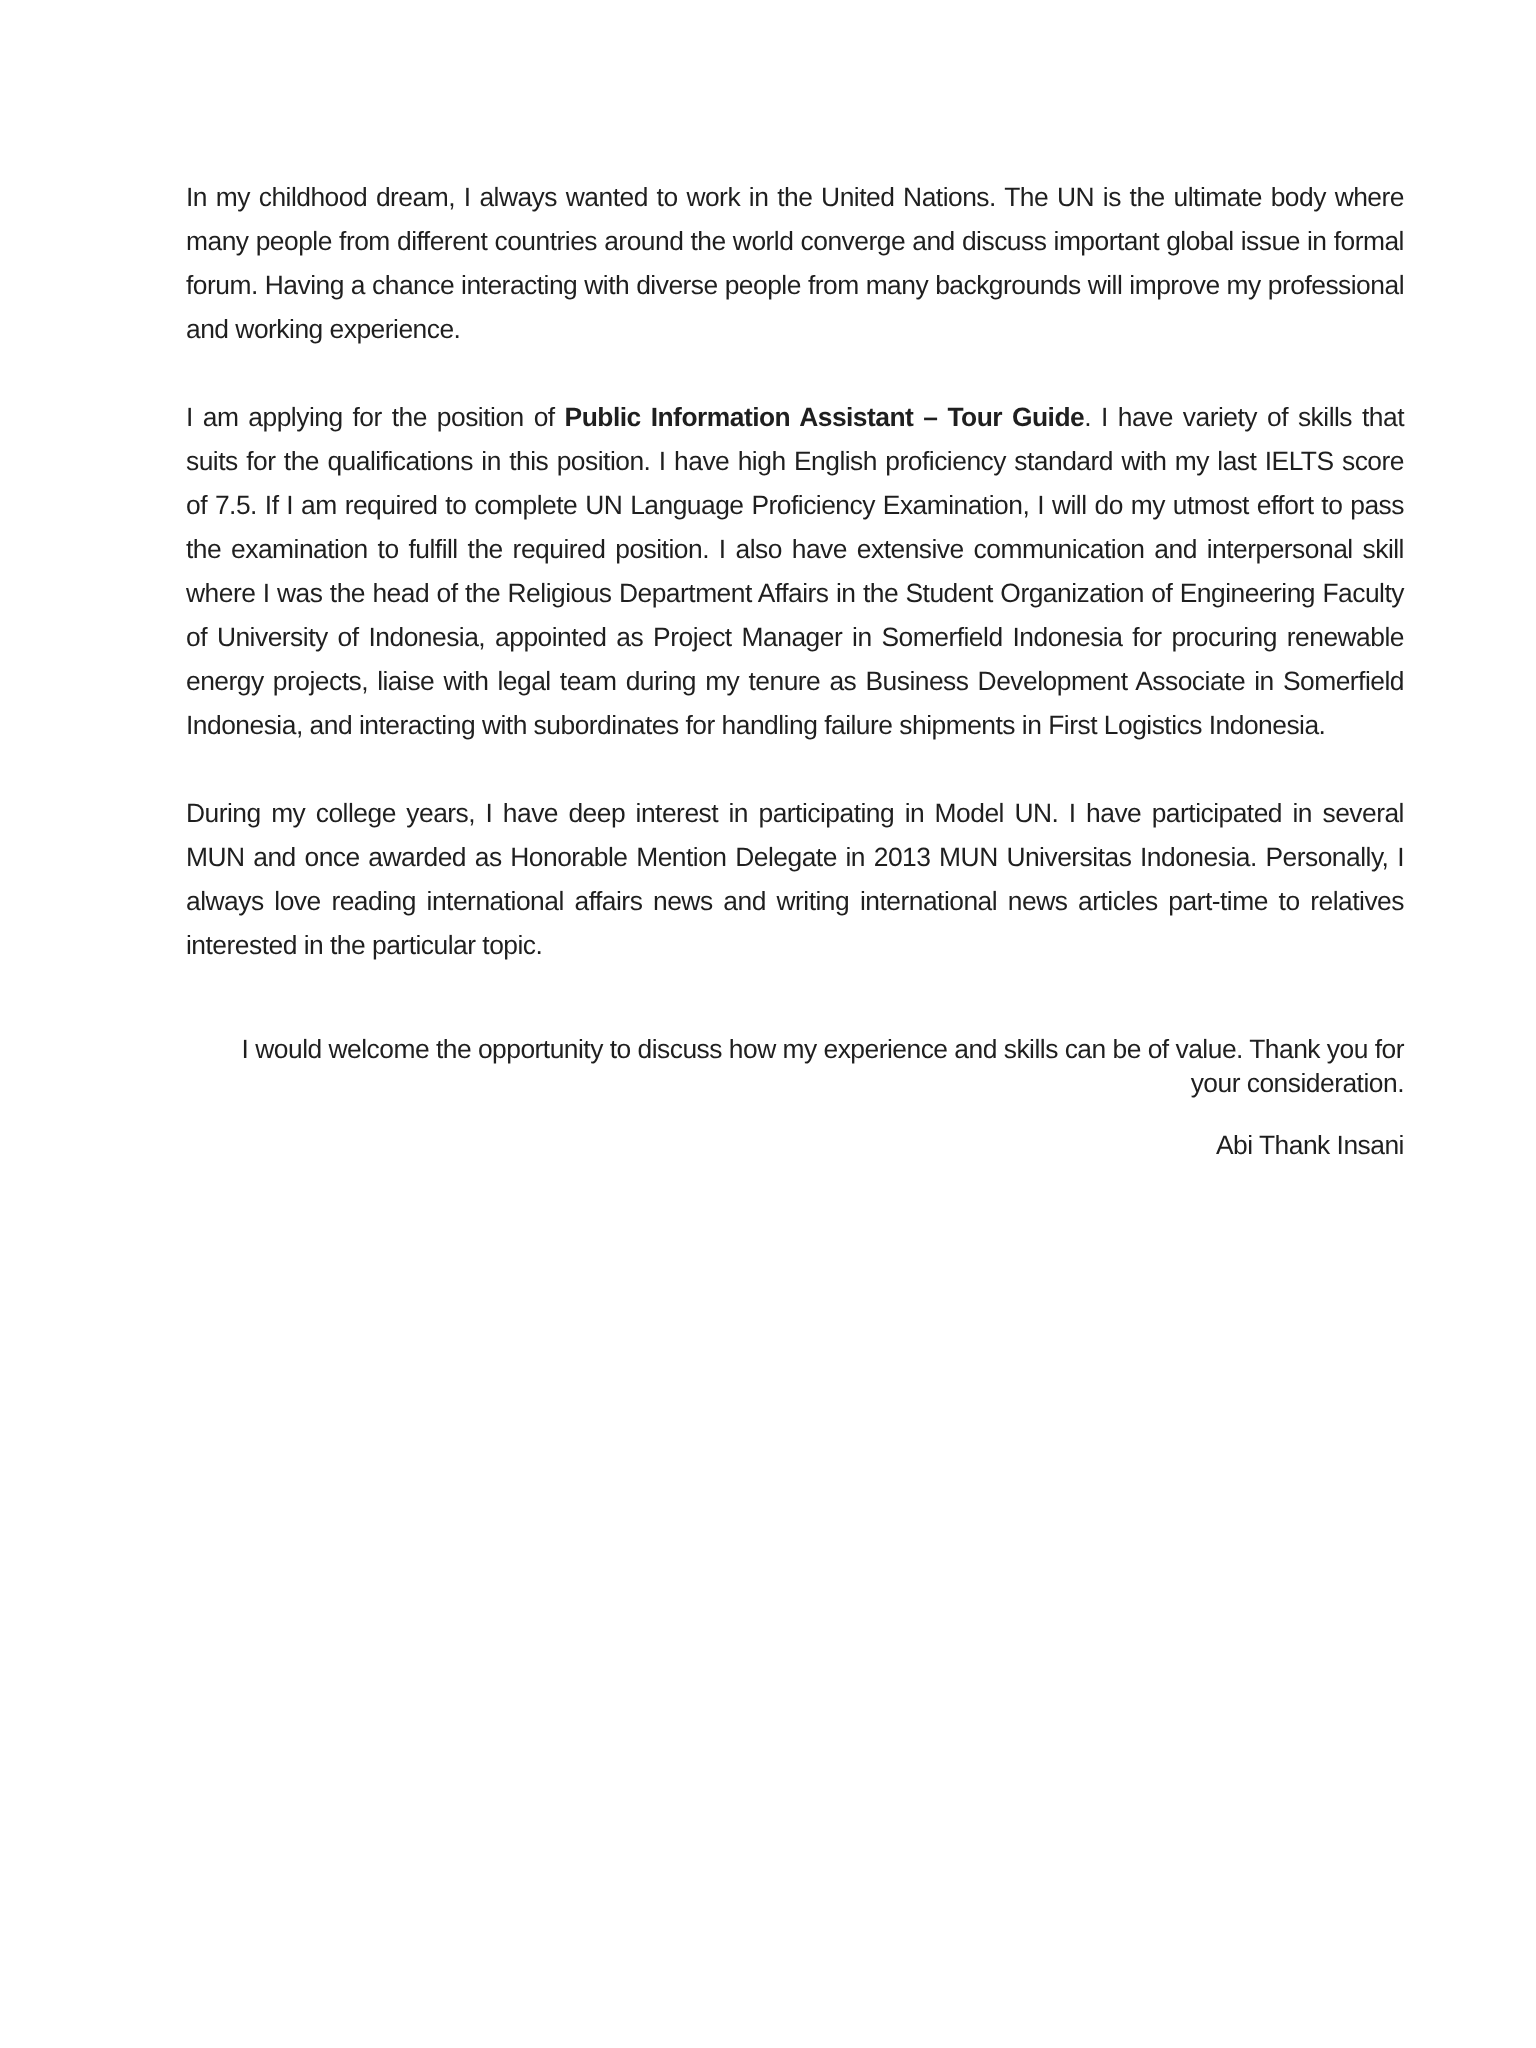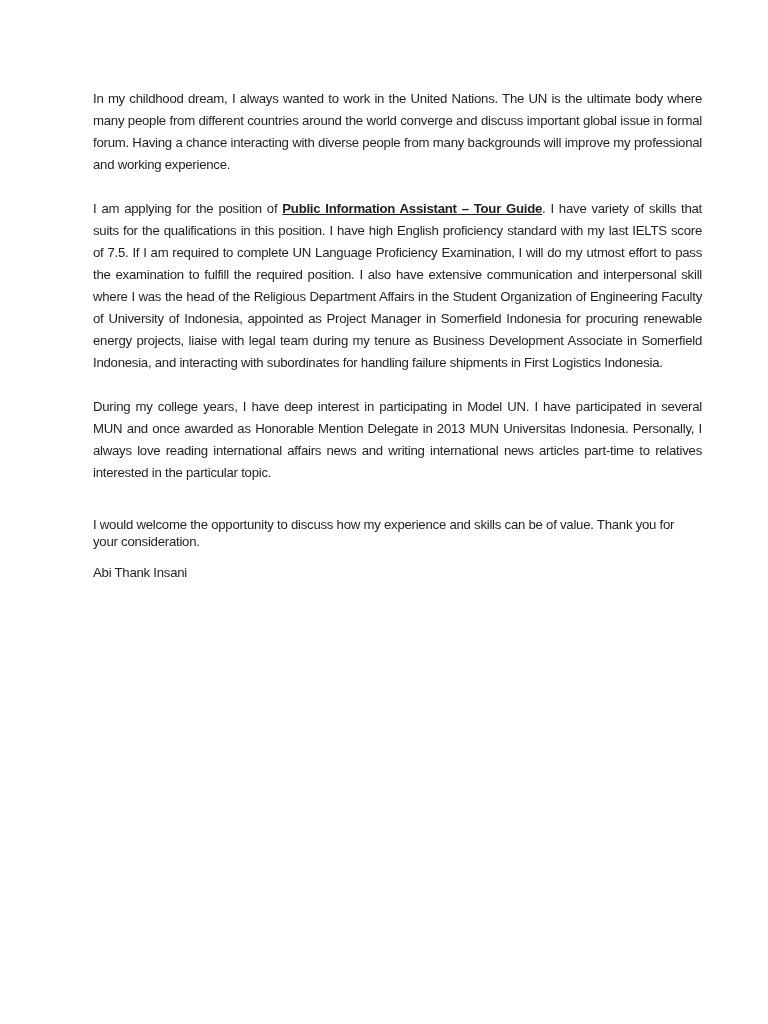--- a/index.html
+++ b/index.html
@@ -30,31 +30,30 @@
     text-justify: inter-word;
   }
   .para.tight-after {
     margin-bottom: 32px;
   }
   .single {
     margin: 0;
     font-size: 13.2px;
     letter-spacing: -0.25px;
     line-height: 17px;
-    text-align: left;
+    text-align: right;
   }
   .closing-request {
     margin-bottom: 14px;
   }
   .valediction {
     margin-bottom: 34px;
   }
   strong {
     font-weight: bold;
-    text-decoration: underline;
   }
 </style>
 </head>
 <body>
 
 <div class="page">
 
   <p class="para">In my childhood dream, I always wanted to work in the United Nations. The UN is the ultimate body where many people from different countries around the world converge and discuss important global issue in formal forum. Having a chance interacting with diverse people from many backgrounds will improve my professional and working experience.</p>
 
   <p class="para"><span>I am applying for the position of </span><strong>Public Information Assistant – Tour Guide</strong><span>. I have variety of skills that suits for the qualifications in this position. I have high English proficiency standard with my last IELTS score of 7.5. If I am required to complete UN Language Proficiency Examination, I will do my utmost effort to pass the examination to fulfill the required position. I also have extensive communication and interpersonal skill where I was the head of the Religious Department Affairs in the Student Organization of Engineering Faculty of University of Indonesia, appointed as Project Manager in Somerfield Indonesia for procuring renewable energy projects, liaise with legal team during my tenure as Business Development Associate in Somerfield Indonesia, and interacting with subordinates for handling failure shipments in First Logistics Indonesia.</span></p>

